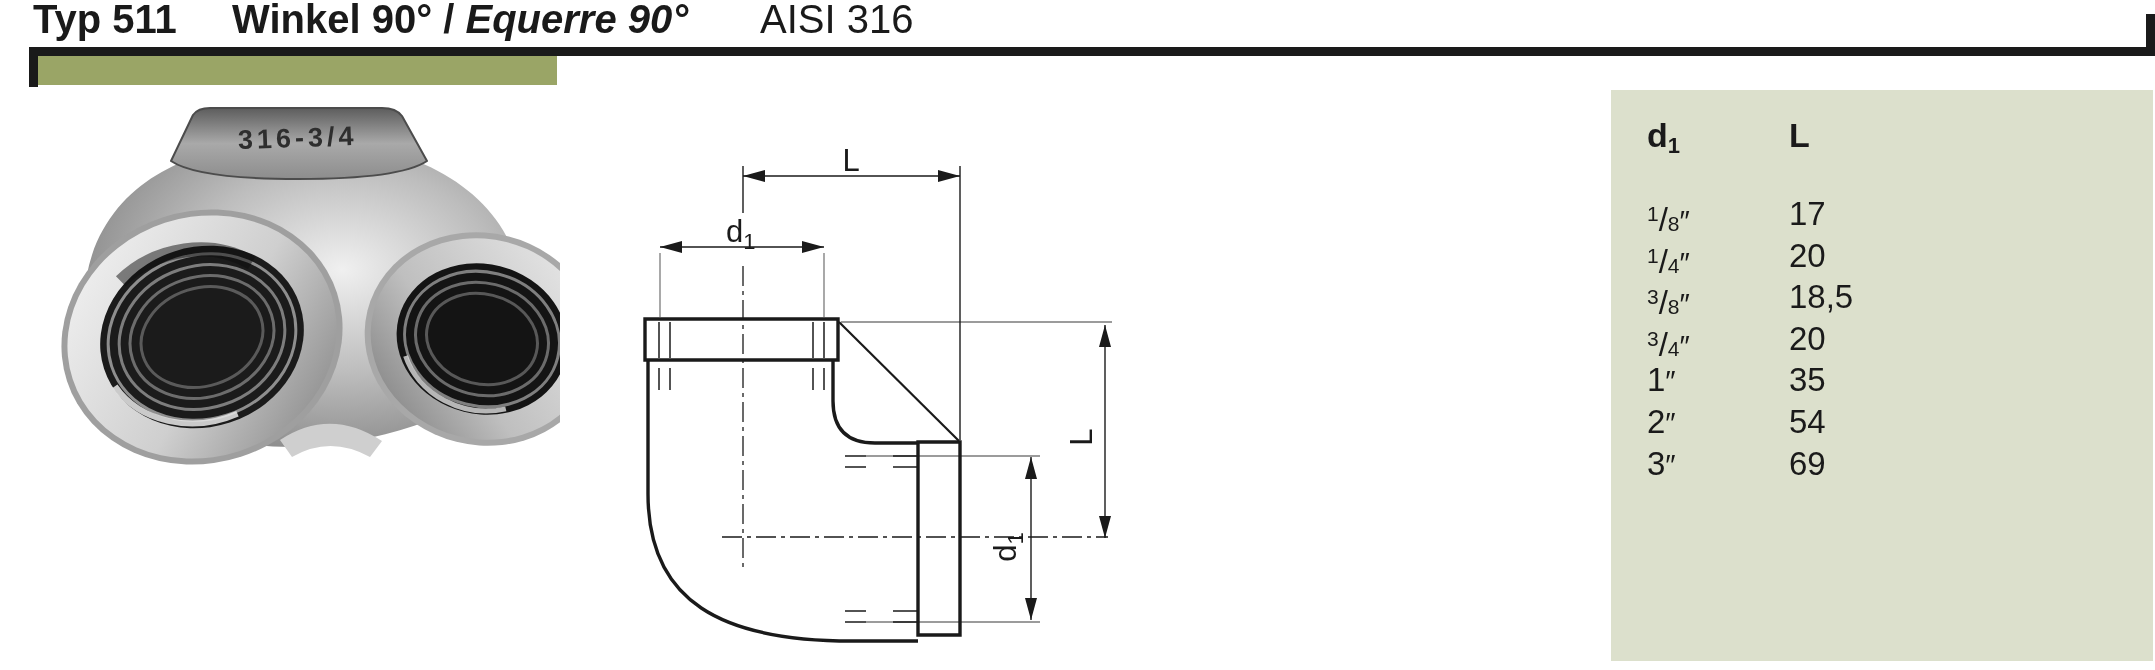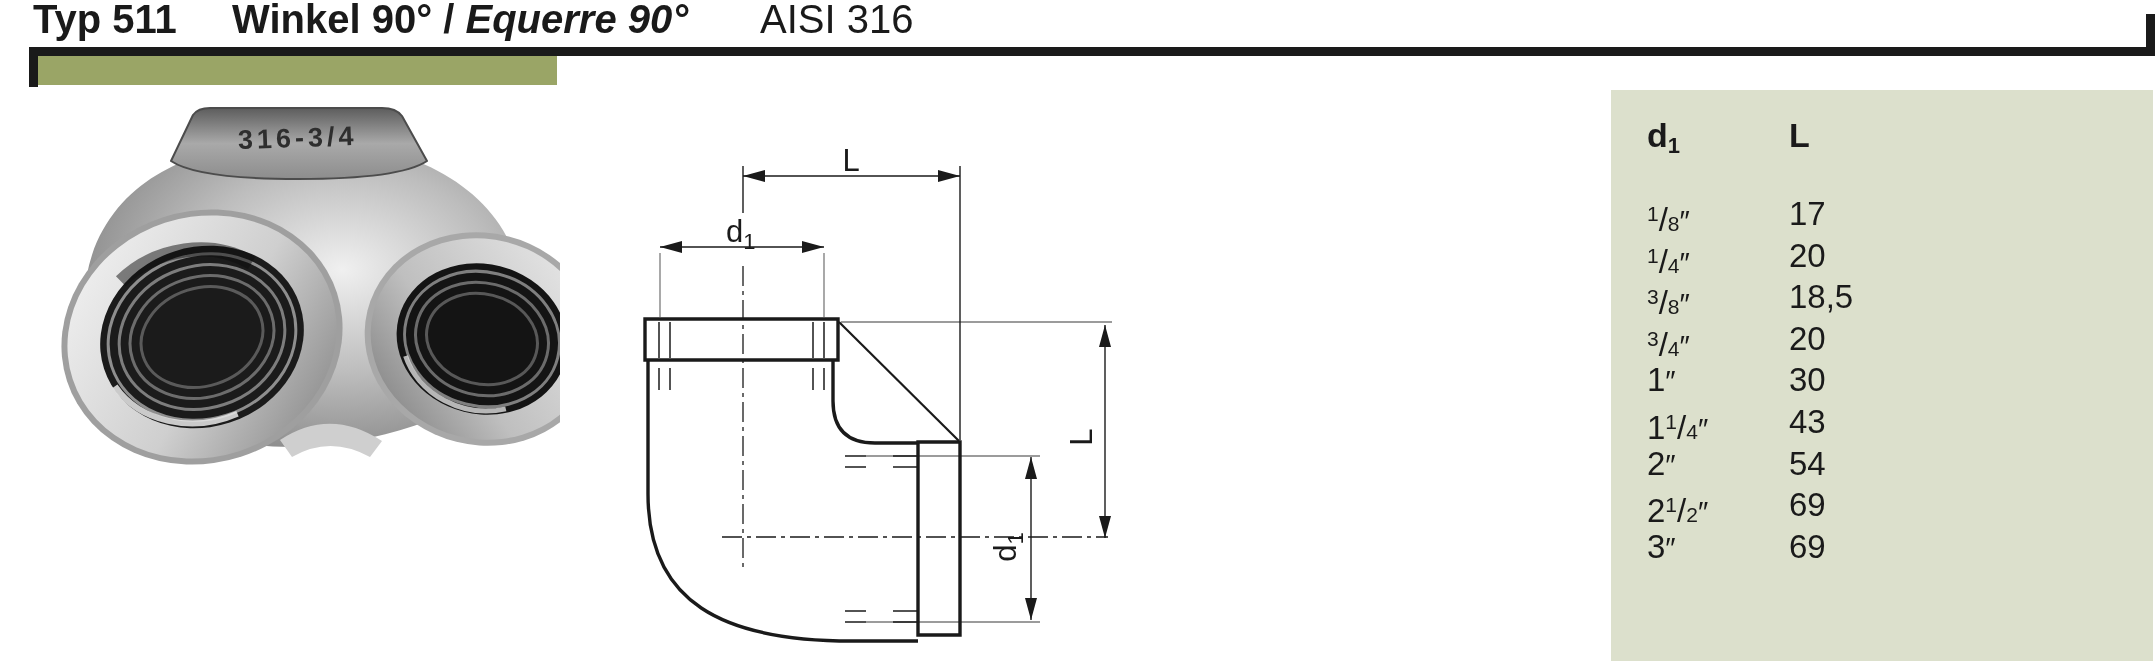--- a/index.html
+++ b/index.html
@@ -190,34 +190,26 @@
         <div class="trow">
           <span class="c1"><span class="fnum">3</span><span class="fslash">/</span><span class="fden">8</span><span class="unit">″</span></span>
           <span class="c2">18,5</span>
         </div>
         <div class="trow">
           <span class="c1"><span class="fnum">3</span><span class="fslash">/</span><span class="fden">4</span><span class="unit">″</span></span>
           <span class="c2">20</span>
         </div>
         <div class="trow">
           <span class="c1"><span>1</span><span class="unit">″</span></span>
-          <span class="c2">30</span>
-        </div>
-        <div class="trow">
-          <span class="c1"><span>1</span><span class="fnum">1</span><span class="fslash">/</span><span class="fden">4</span><span class="unit">″</span></span>
-          <span class="c2">43</span>
+          <span class="c2">35</span>
         </div>
         <div class="trow">
           <span class="c1"><span>2</span><span class="unit">″</span></span>
           <span class="c2">54</span>
         </div>
         <div class="trow">
-          <span class="c1"><span>2</span><span class="fnum">1</span><span class="fslash">/</span><span class="fden">2</span><span class="unit">″</span></span>
-          <span class="c2">69</span>
-        </div>
-        <div class="trow">
           <span class="c1"><span>3</span><span class="unit">″</span></span>
           <span class="c2">69</span>
         </div>
       </div>
   </div>
 
 </div>
 
 </body></html>

